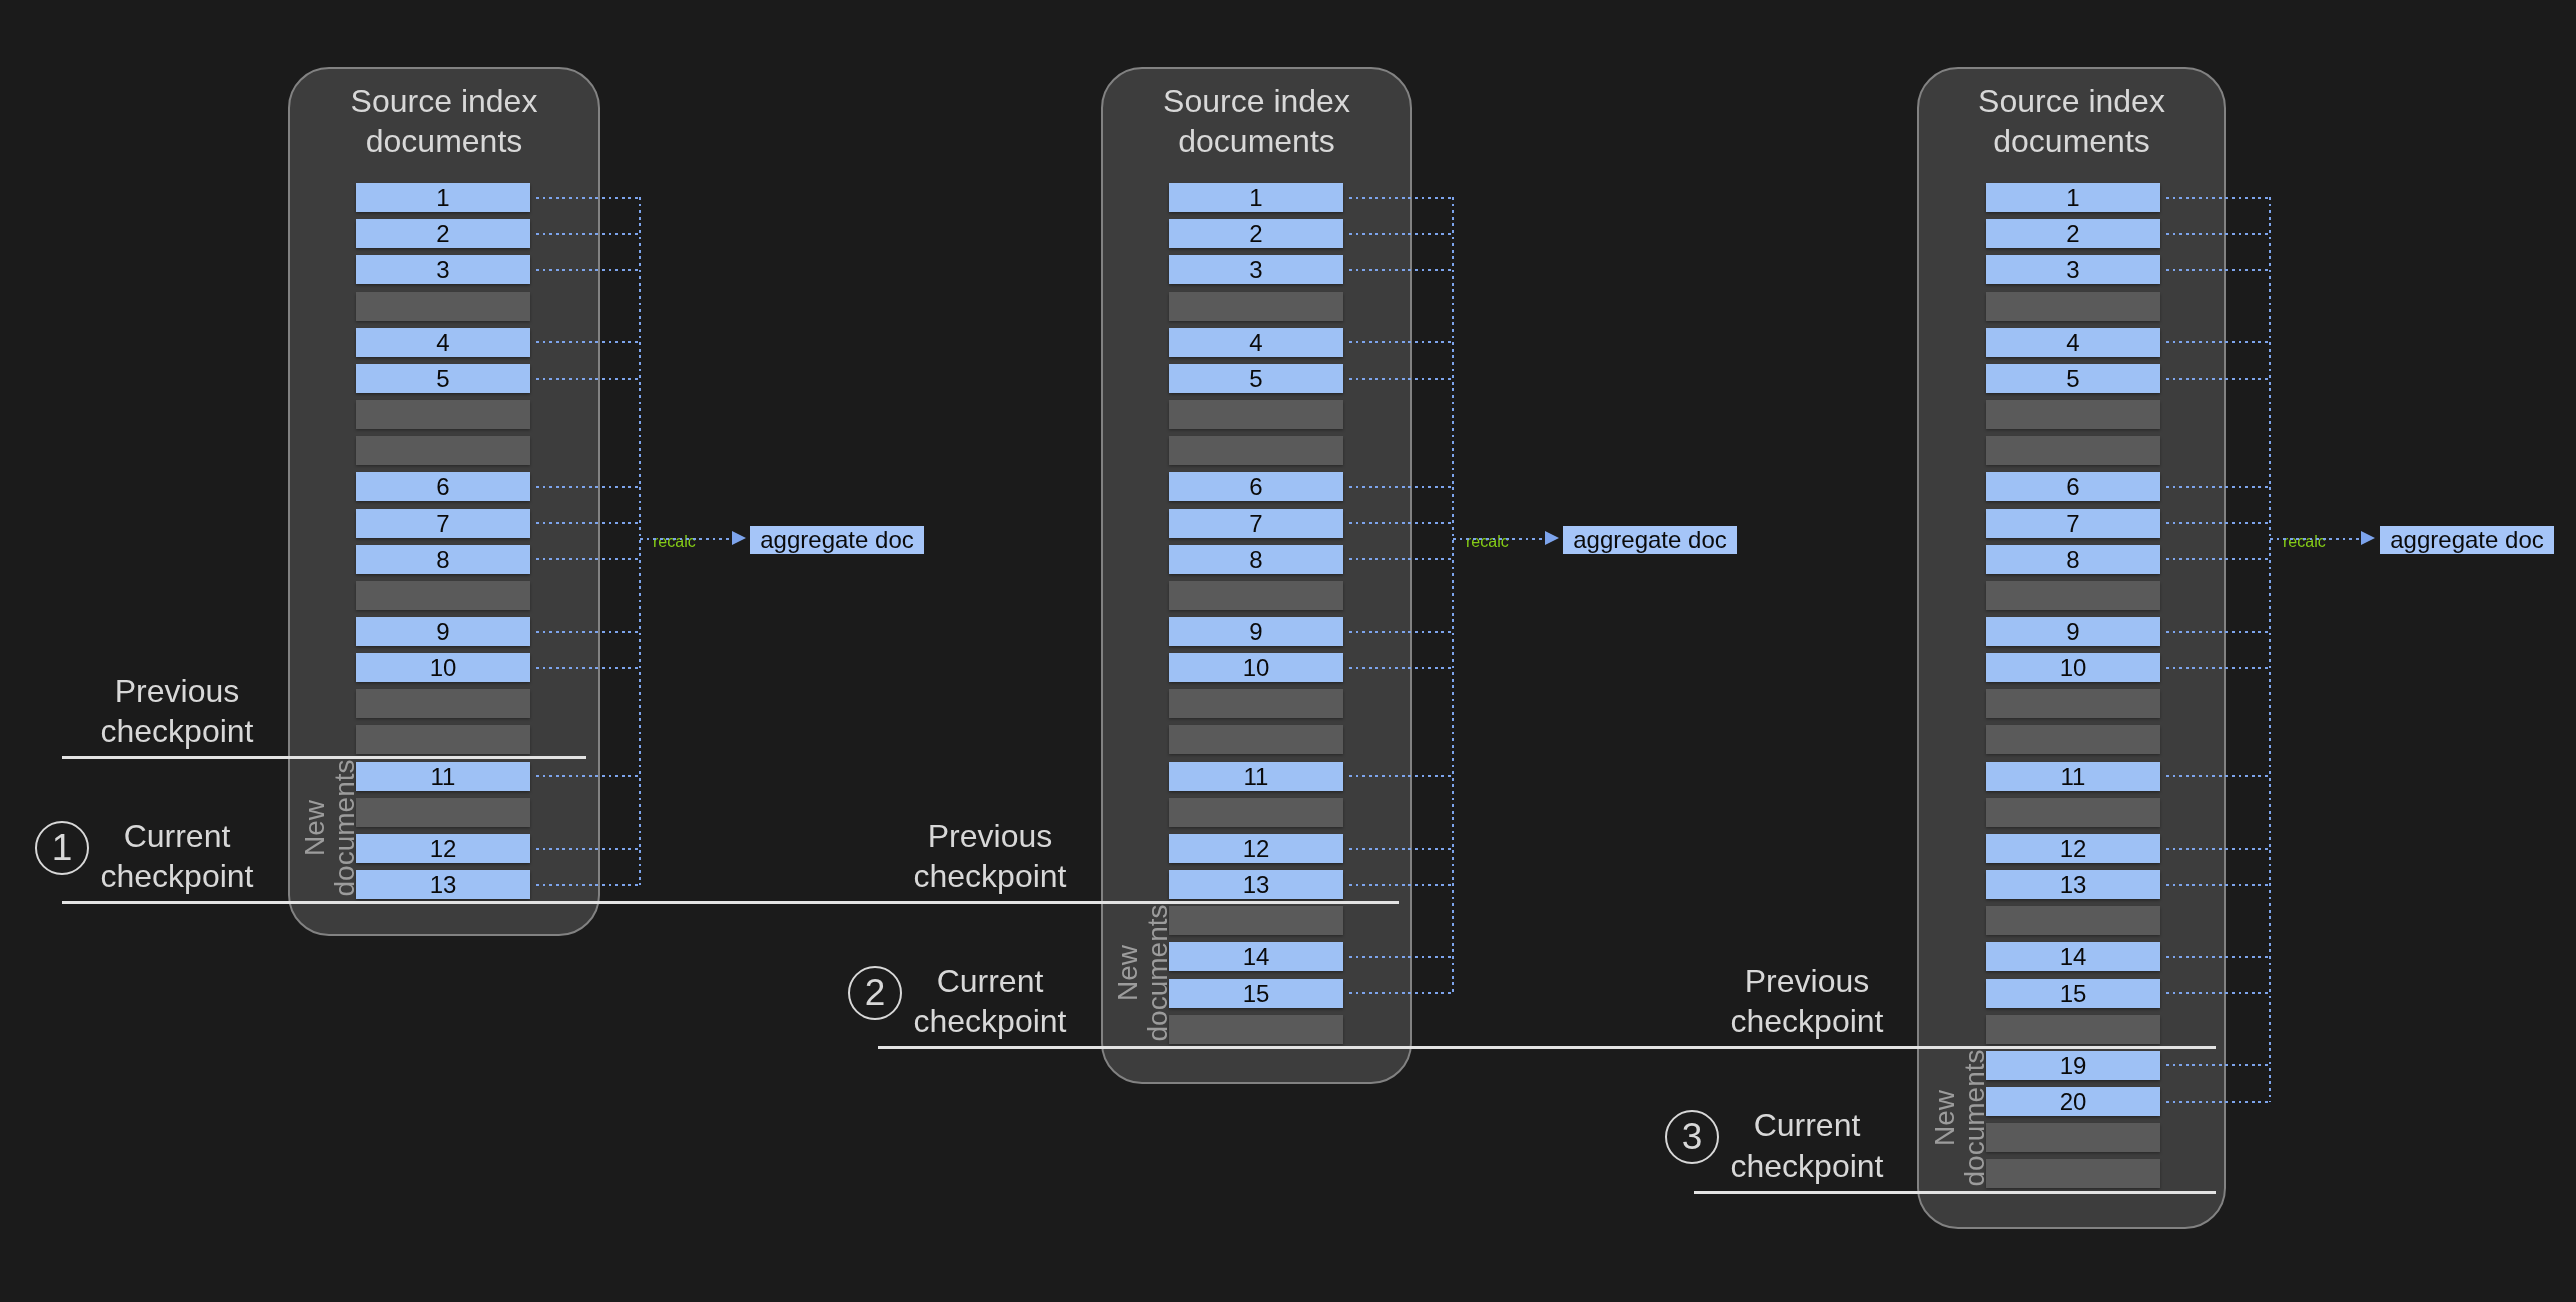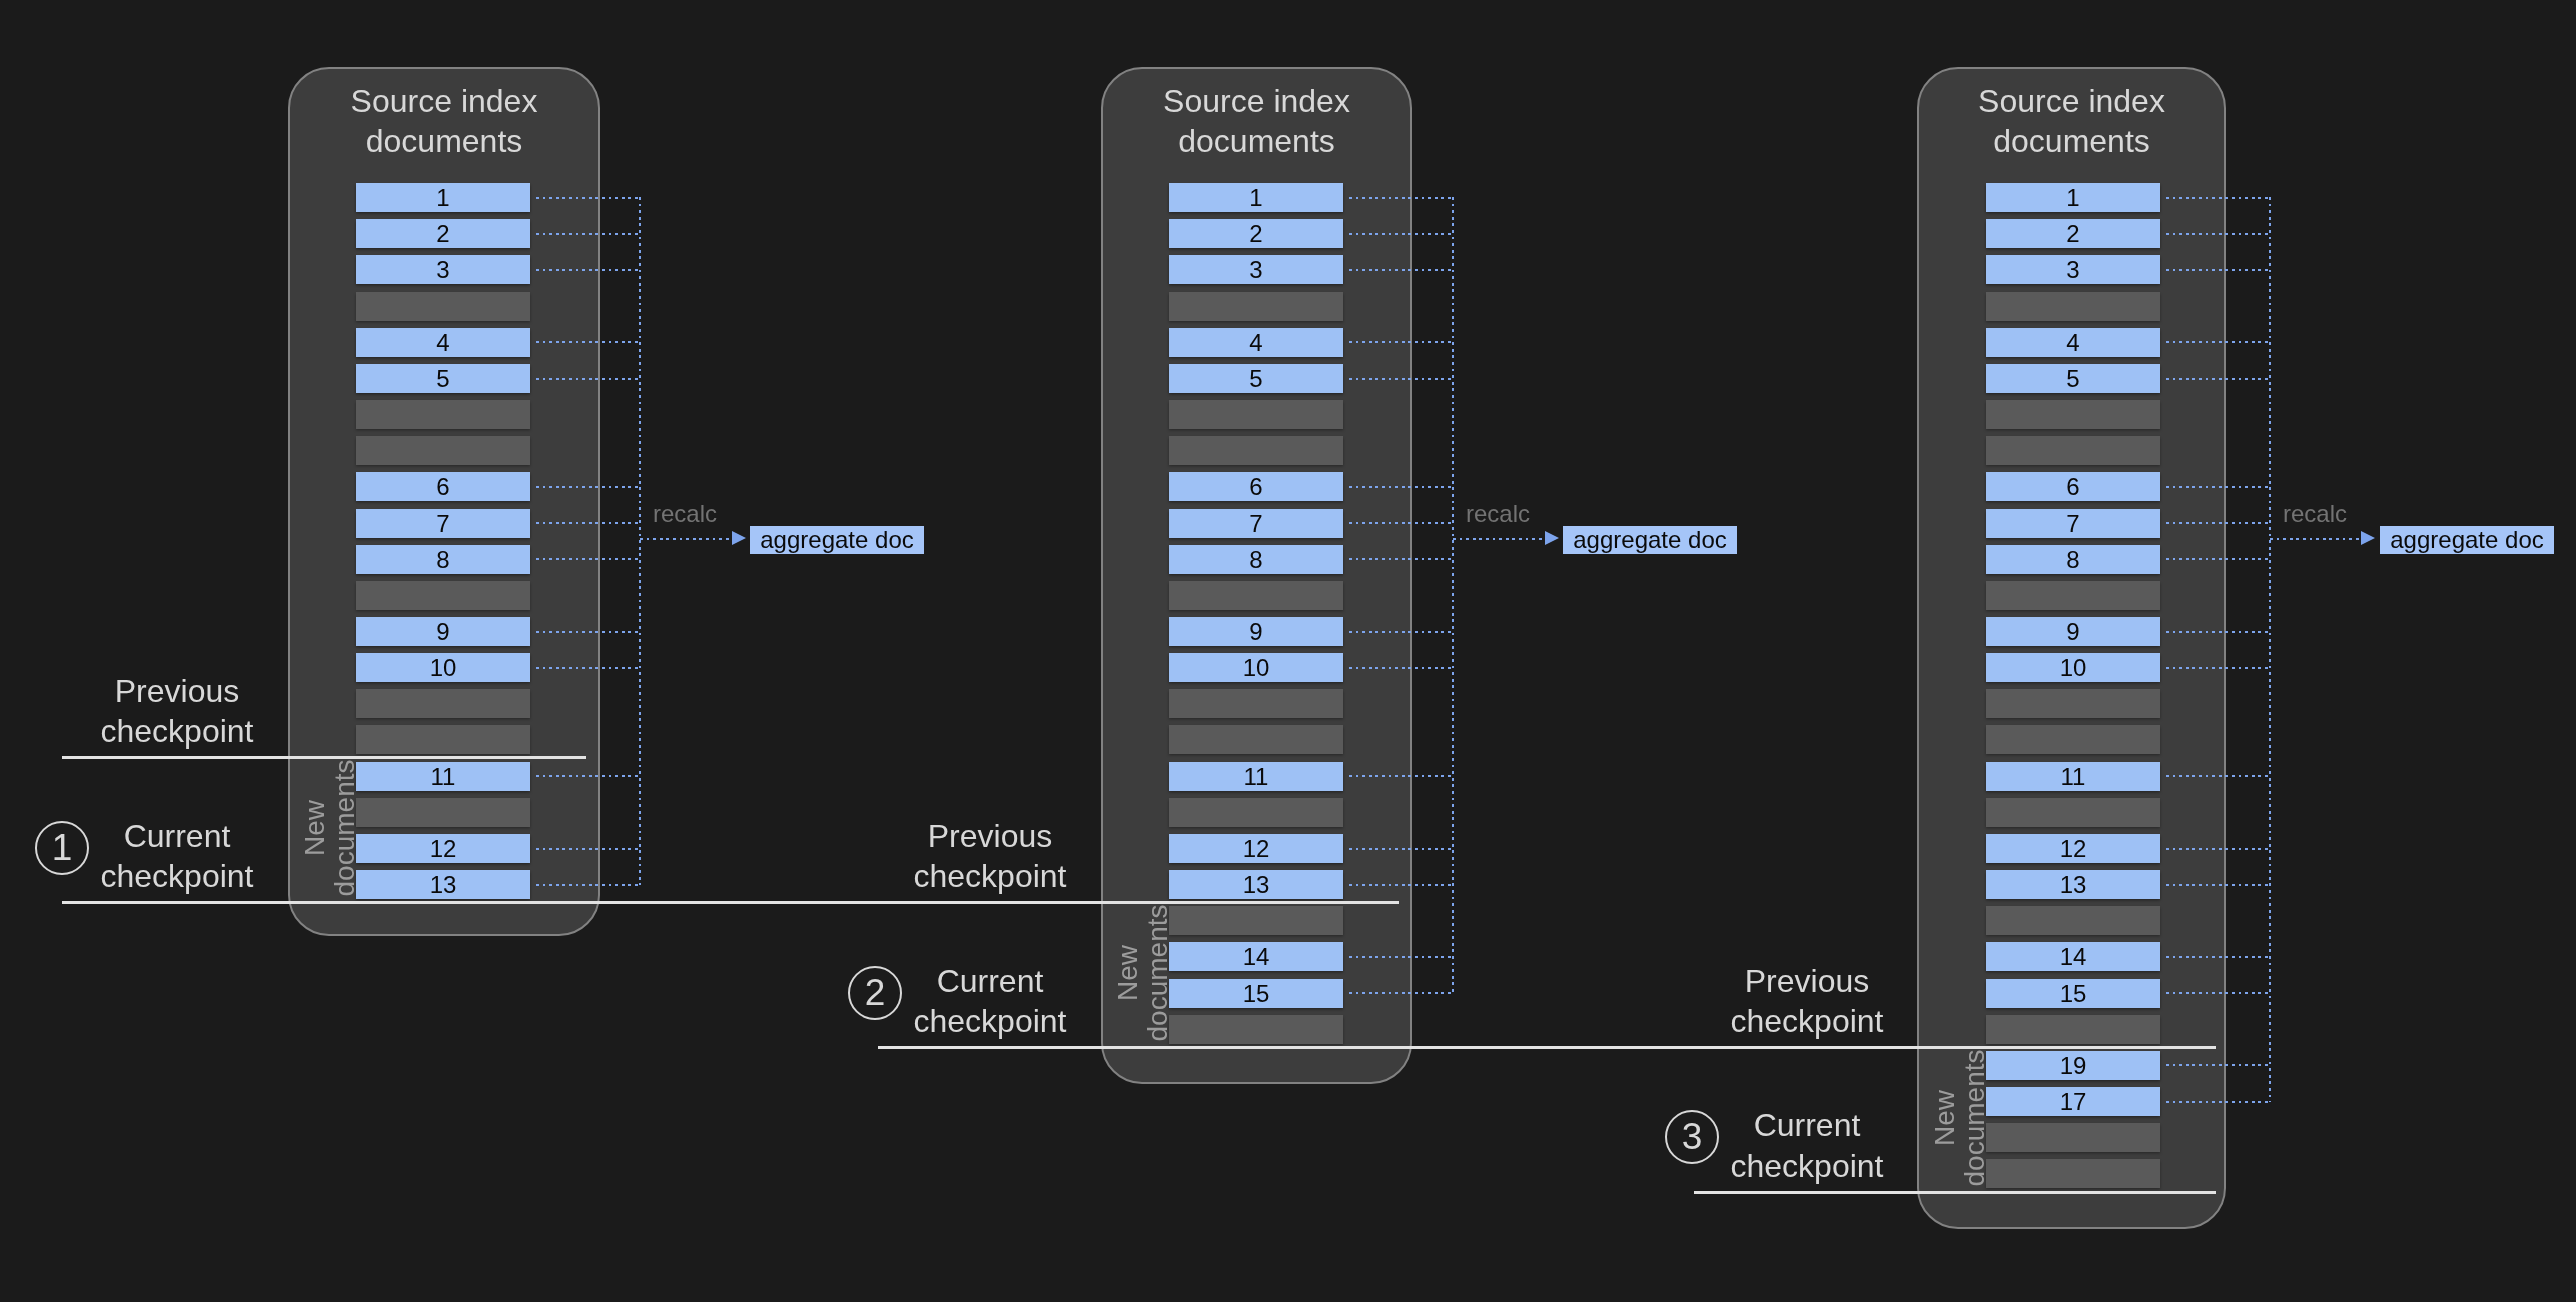--- a/index.html
+++ b/index.html
@@ -63,25 +63,26 @@
   .arrow-head {
     position: absolute;
     width: 0; height: 0;
     border-top: 7.5px solid transparent;
     border-bottom: 7.5px solid transparent;
     border-left: 14px solid #7da4ec;
     z-index: 3;
   }
   .recalc {
     position: absolute;
-    color: #737373;
-    font-size: 24px;
+    color: #84cc16;
+    font-size: 16px;
     line-height: 28px;
     z-index: 3;
     white-space: nowrap;
+    margin-top: 28px;
   }
   .agg-box {
     position: absolute;
     width: 174px;
     height: 28px;
     background: #a5c5f8;
     color: #0a0a0a;
     font-size: 24px;
     line-height: 28px;
     text-align: center;
@@ -284,21 +285,21 @@
     <div class="bar doc" style="left: 1986px; top: 870px; width: 174px;">13</div>
     <div class="conn-h" style="left: 2166px; top: 884px; width: 104px;"></div>
     <div class="bar gap" style="left: 1986px; top: 906px; width: 174px;"></div>
     <div class="bar doc" style="left: 1986px; top: 942px; width: 174px;">14</div>
     <div class="conn-h" style="left: 2166px; top: 956px; width: 104px;"></div>
     <div class="bar doc" style="left: 1986px; top: 979px; width: 174px;">15</div>
     <div class="conn-h" style="left: 2166px; top: 992px; width: 104px;"></div>
     <div class="bar gap" style="left: 1986px; top: 1015px; width: 174px;"></div>
     <div class="bar doc" style="left: 1986px; top: 1051px; width: 174px;">19</div>
     <div class="conn-h" style="left: 2166px; top: 1064px; width: 104px;"></div>
-    <div class="bar doc" style="left: 1986px; top: 1087px; width: 174px;">17</div>
+    <div class="bar doc" style="left: 1986px; top: 1087px; width: 174px;">20</div>
     <div class="conn-h" style="left: 2166px; top: 1101px; width: 104px;"></div>
     <div class="bar gap" style="left: 1986px; top: 1123px; width: 174px;"></div>
     <div class="bar gap" style="left: 1986px; top: 1159px; width: 174px;"></div>
     <div class="conn-v" style="left: 2269px; top: 197px; height: 905px;"></div>
     <div class="recalc" style="left: 2283px; top: 500px;">recalc</div>
     <div class="conn-h" style="left: 2270px; top: 538px; width: 92px;"></div>
     <div class="arrow-head" style="left: 2361px; top: 531px;"></div>
     <div class="agg-box" style="left: 2380px; top: 526px;">aggregate doc</div>
     <div class="new-docs" style="left: 1929px; top: 1052px; width: 62px; height: 131px;">
       <div class="new-docs-inner">

